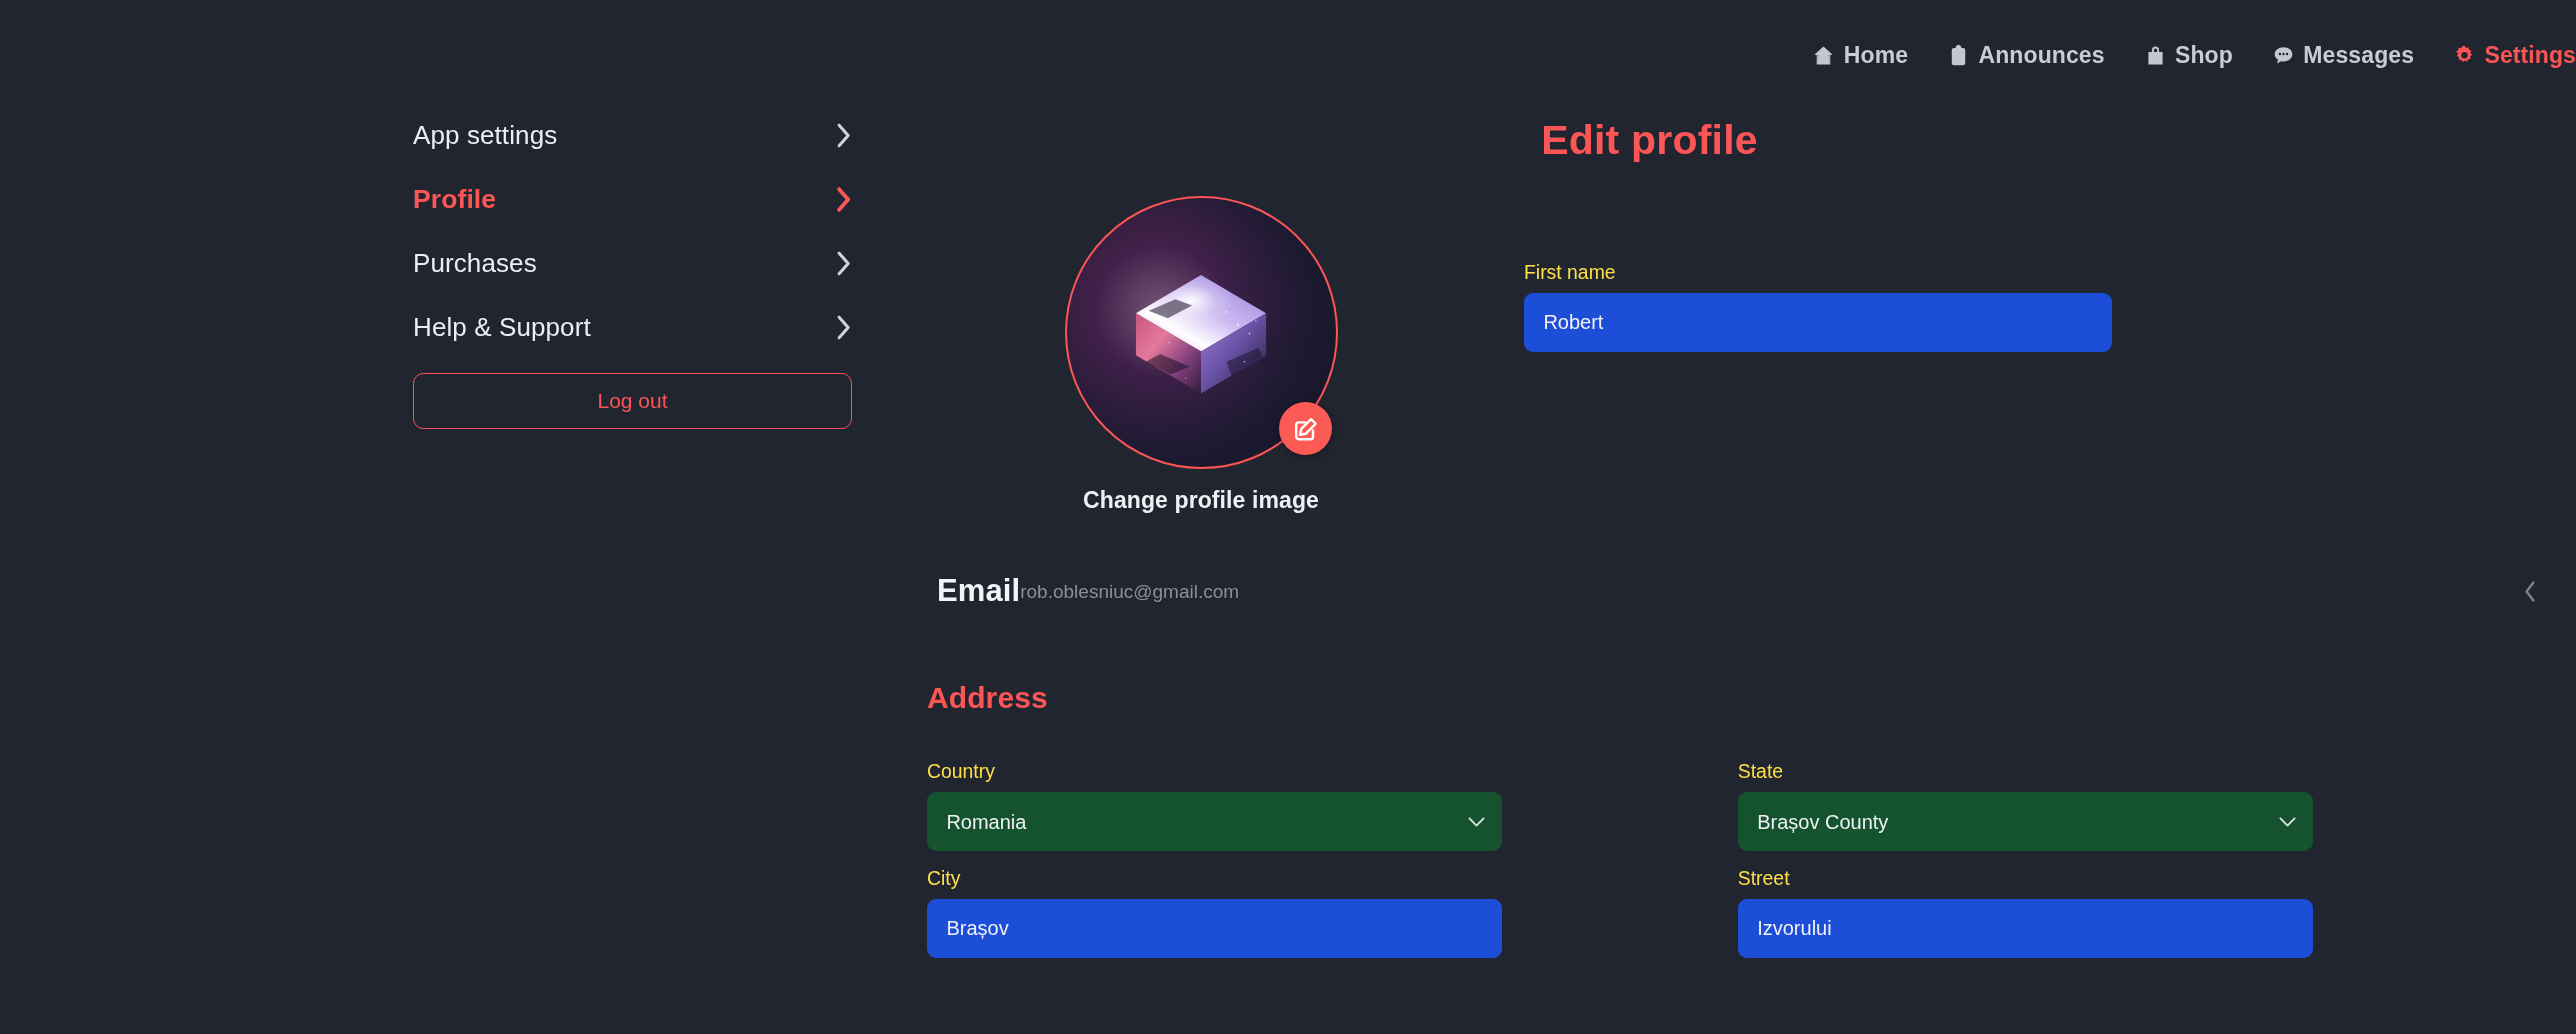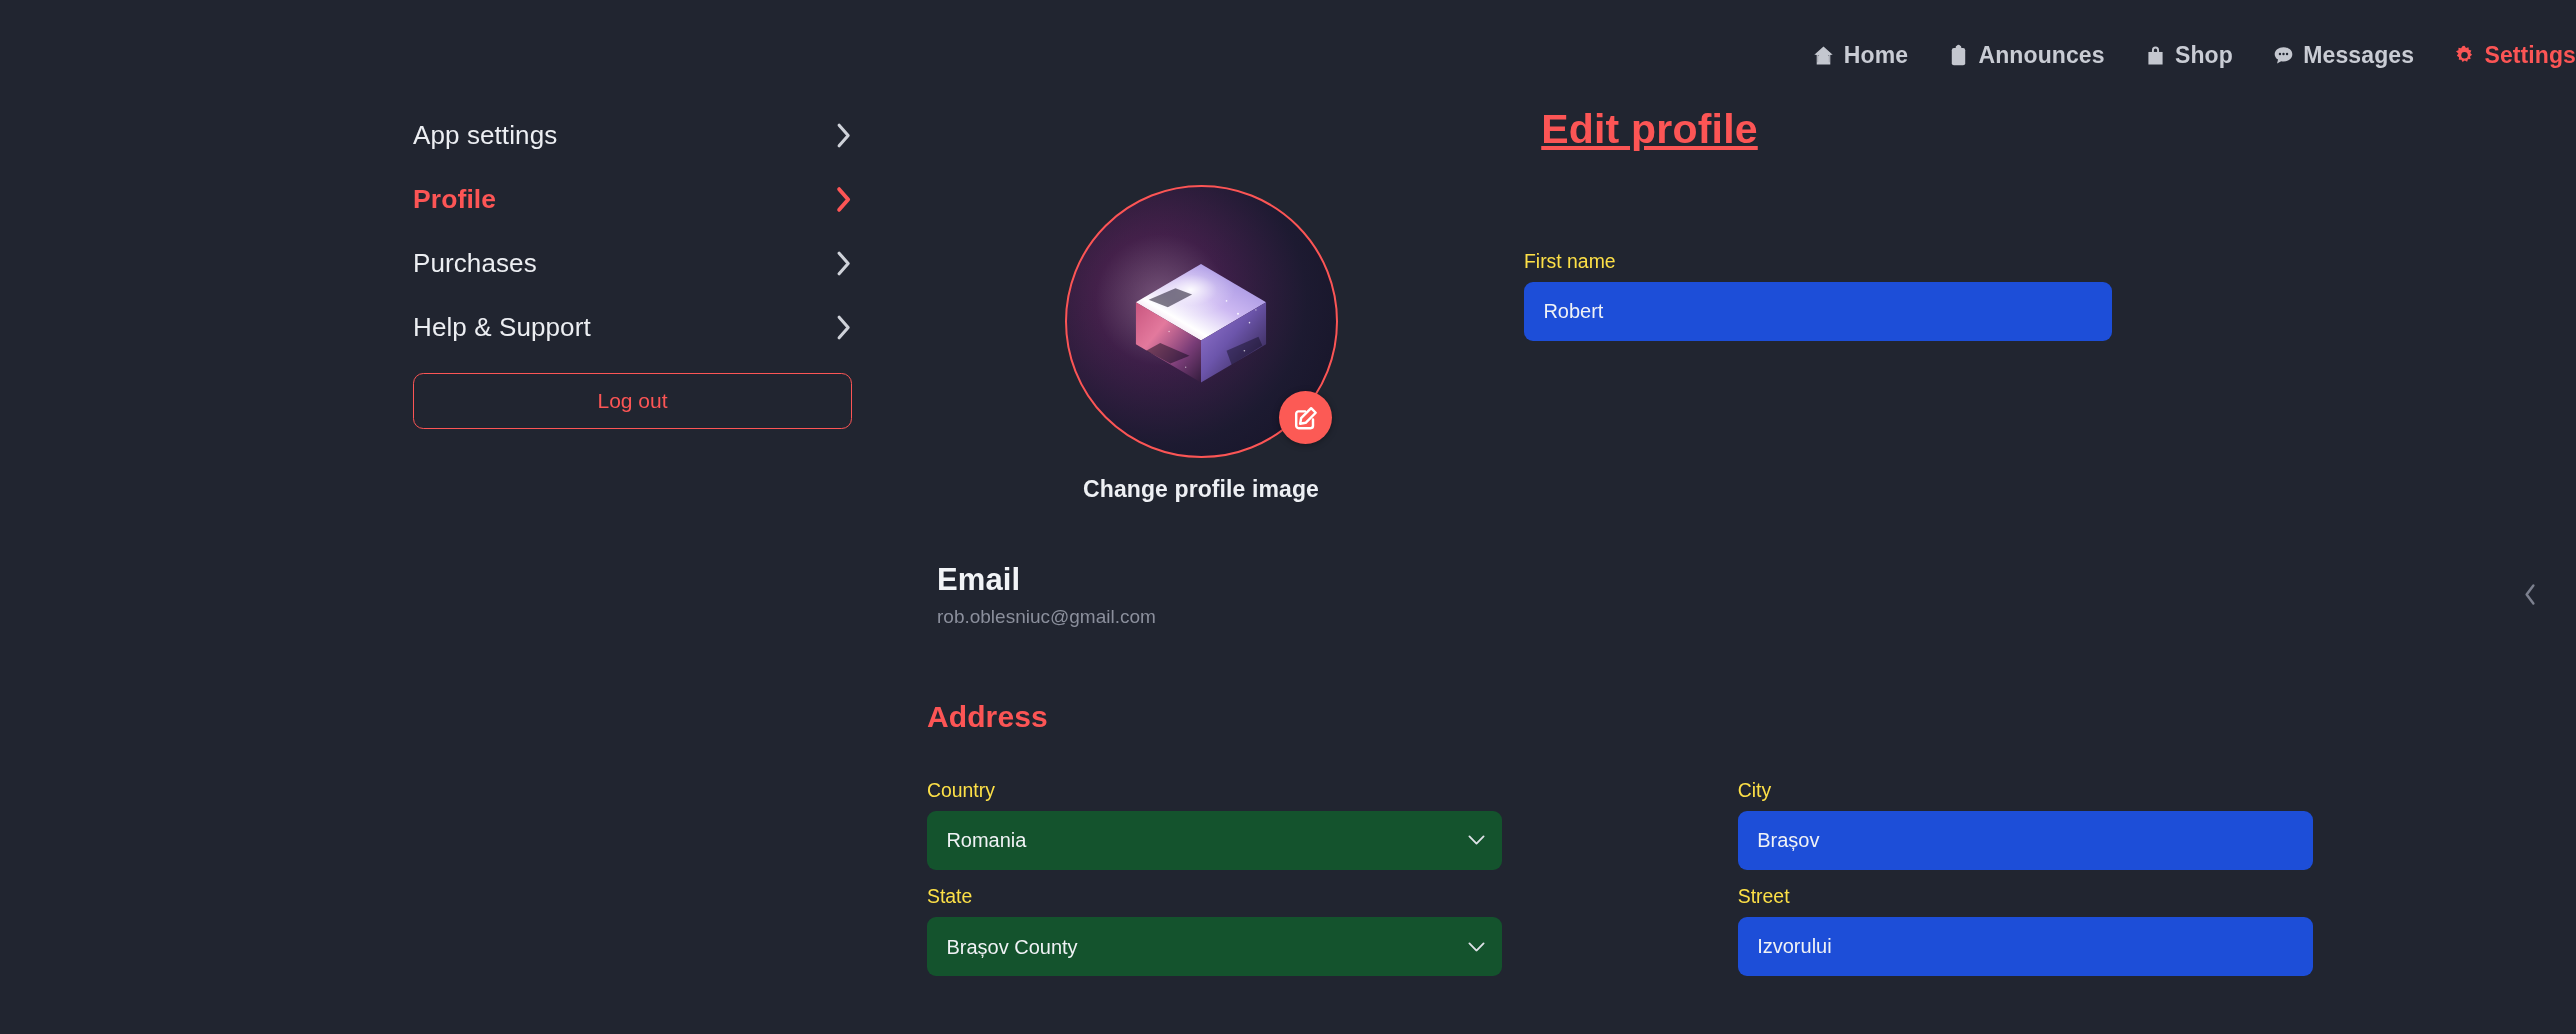--- a/index.html
+++ b/index.html
@@ -113,23 +113,22 @@
     flex: 1;
     padding-right: 116px;
     padding-top: 0;
   }
   .edit-title {
     text-align: center;
     color: #fc5555;
     font-size: 41px;
     font-weight: 700;
     letter-spacing: 0.2px;
-    margin-top: 6px;
+    margin-top: 17px;
     margin-left: -39px;
-    text-decoration: underline;
   }
 
   .top-grid {
     display: flex;
     margin-top: 32px;
     align-items: flex-start;
   }
 
   
   .avatar-block {
@@ -224,21 +223,21 @@
   
   .email-row {
     margin-top: 59px;
     margin-left: 937px;
     margin-right: 0;
     display: flex;
     align-items: center;
     justify-content: space-between;
     padding-right: 39px;
   }
-  .email-left { display: flex; flex-direction: column; }
+  .email-left { display: flex; flex-direction: row; }
   .email-title {
     font-size: 31px;
     font-weight: 700;
     color: #f2f4f7;
     letter-spacing: 0.1px;
   }
   .email-val {
     margin-top: 7.8px;
     font-size: 19px;
     color: #8b8f9c;
@@ -489,36 +488,36 @@
         <select class="fld-select">
           <option>Romania</option>
         </select>
         <svg class="sel-arrow" viewBox="0 0 24 14">
             <polyline points="2,2 12,12 22,2"></polyline>
           </svg>
       </div>
     </div>
 
     <div class="fld-group wide">
-      <label class="fld-label">City</label>
-      <input class="fld-input" type="text" style="width: 575px;" value="Brașov">
-    </div>
-
-    <div class="fld-group wide">
       <label class="fld-label">State</label>
       <div class="sel-wrap">
         <select class="fld-select">
           <option>Brașov County</option>
         </select>
         <svg class="sel-arrow" viewBox="0 0 24 14">
             <polyline points="2,2 12,12 22,2"></polyline>
           </svg>
       </div>
     </div>
 
     <div class="fld-group wide">
+      <label class="fld-label">City</label>
+      <input class="fld-input" type="text" style="width: 575px;" value="Brașov">
+    </div>
+
+    <div class="fld-group wide">
       <label class="fld-label">Street</label>
       <input class="fld-input" type="text" style="width: 575px;" value="Izvorului">
     </div>
 
   </div>
 </section>
 
 
 </body></html>

